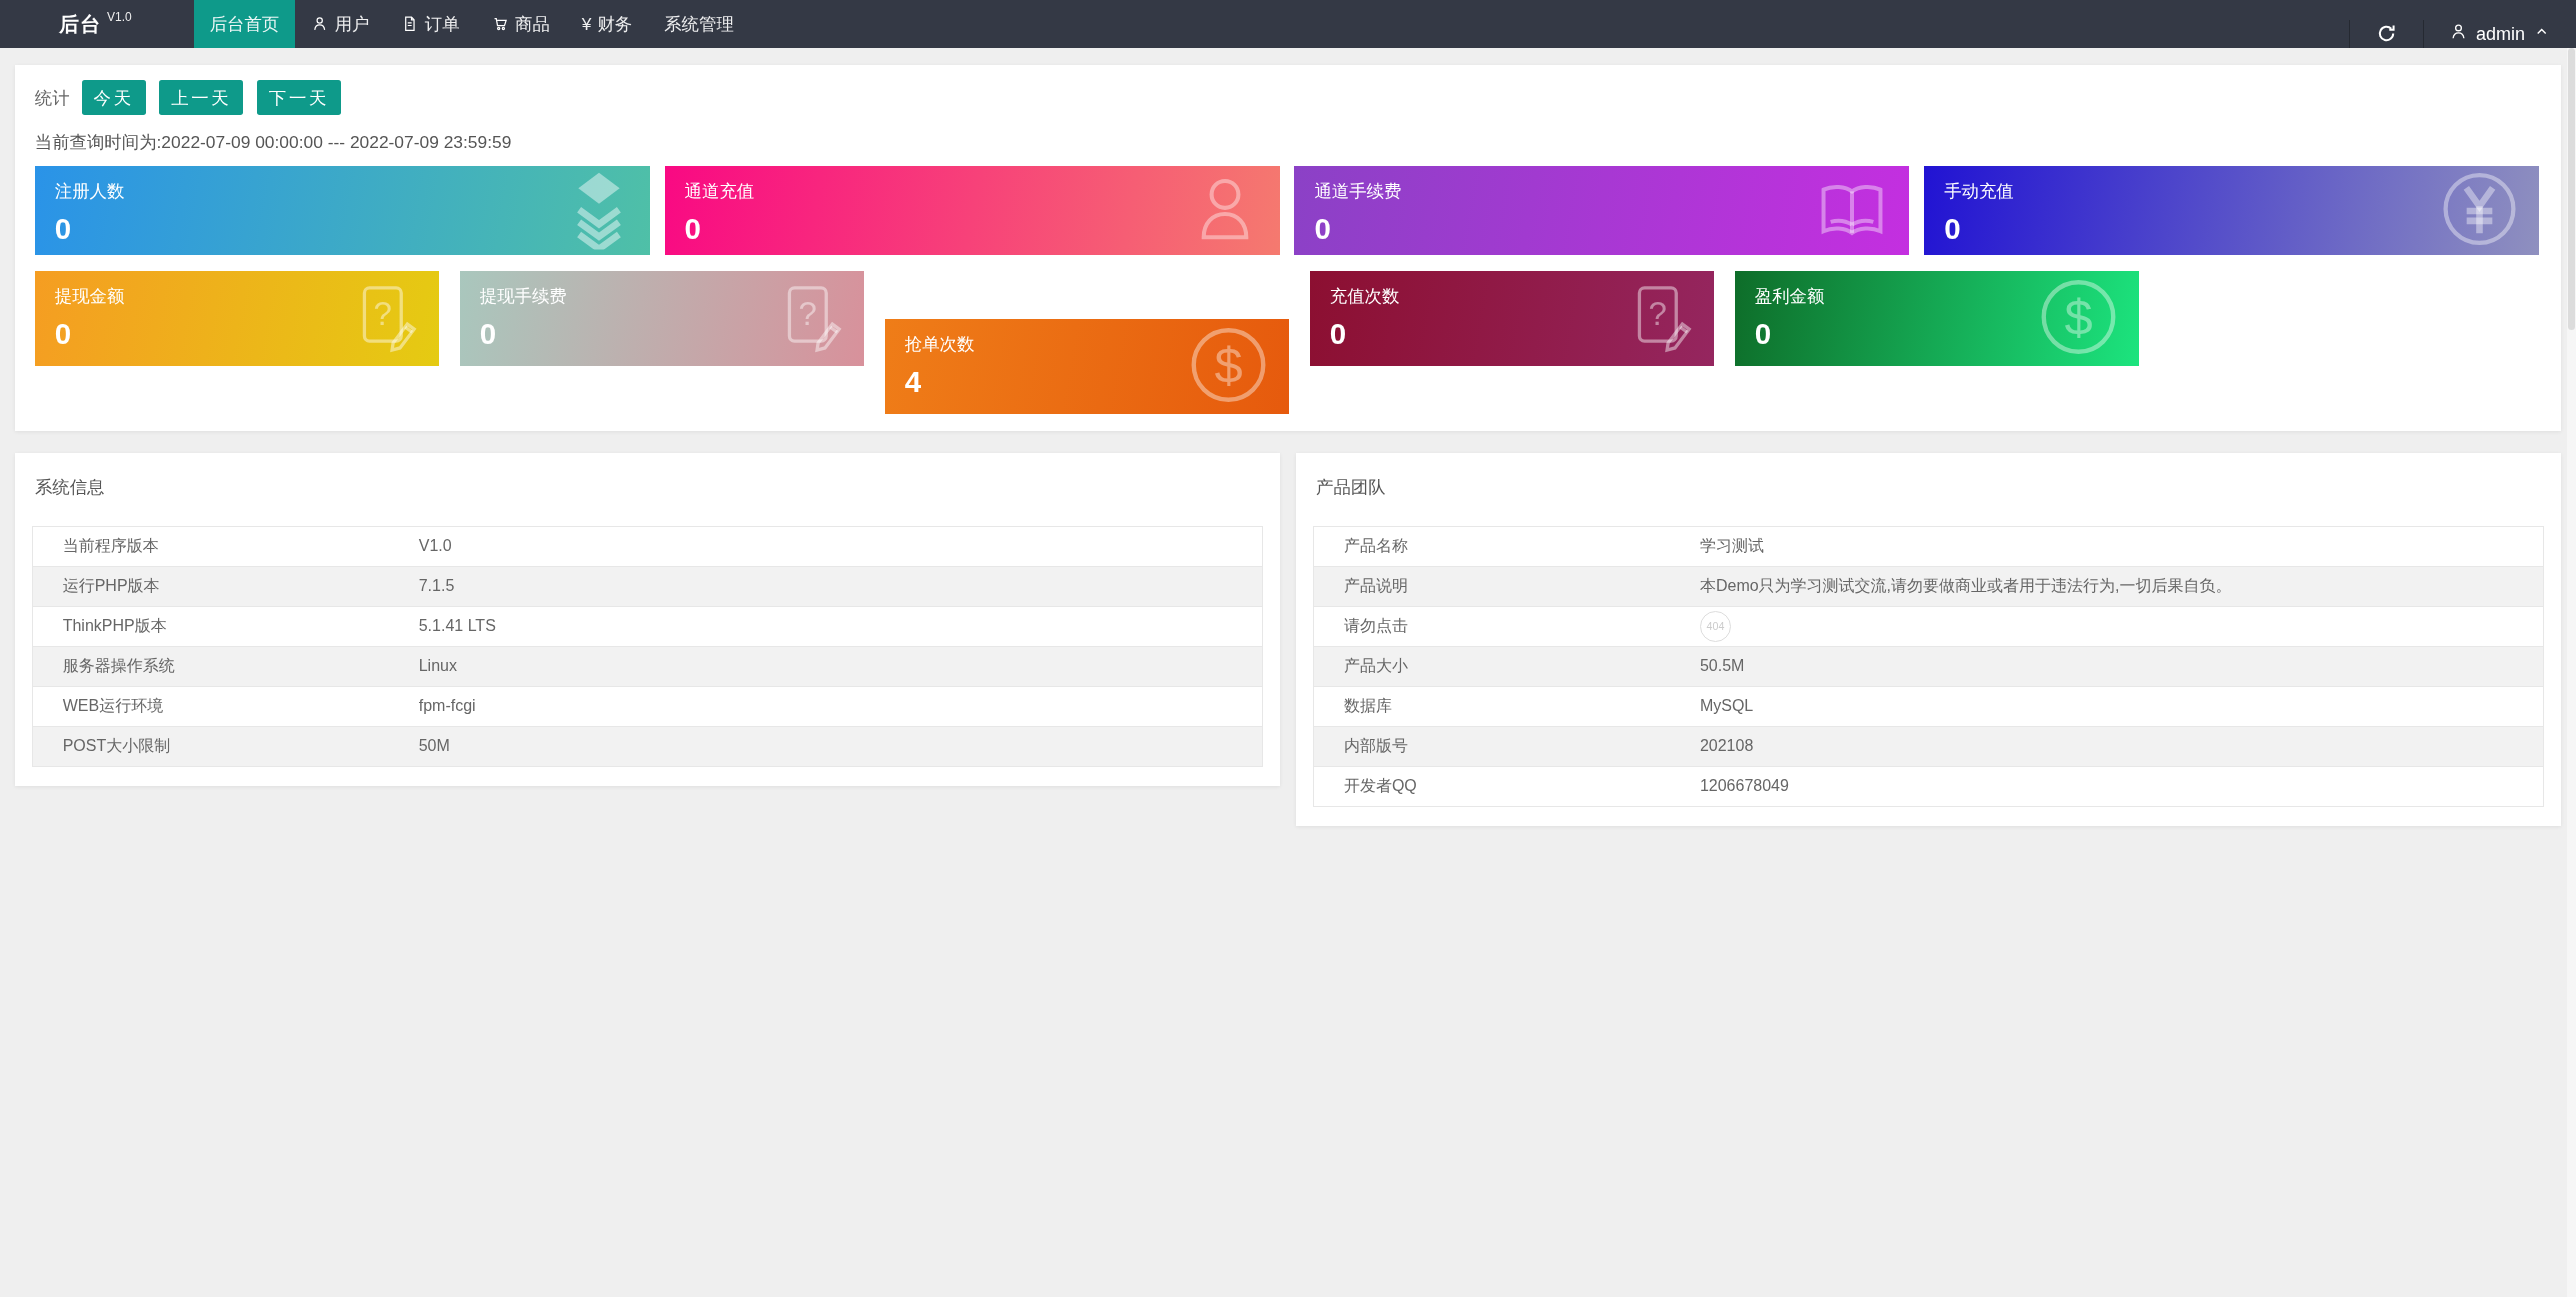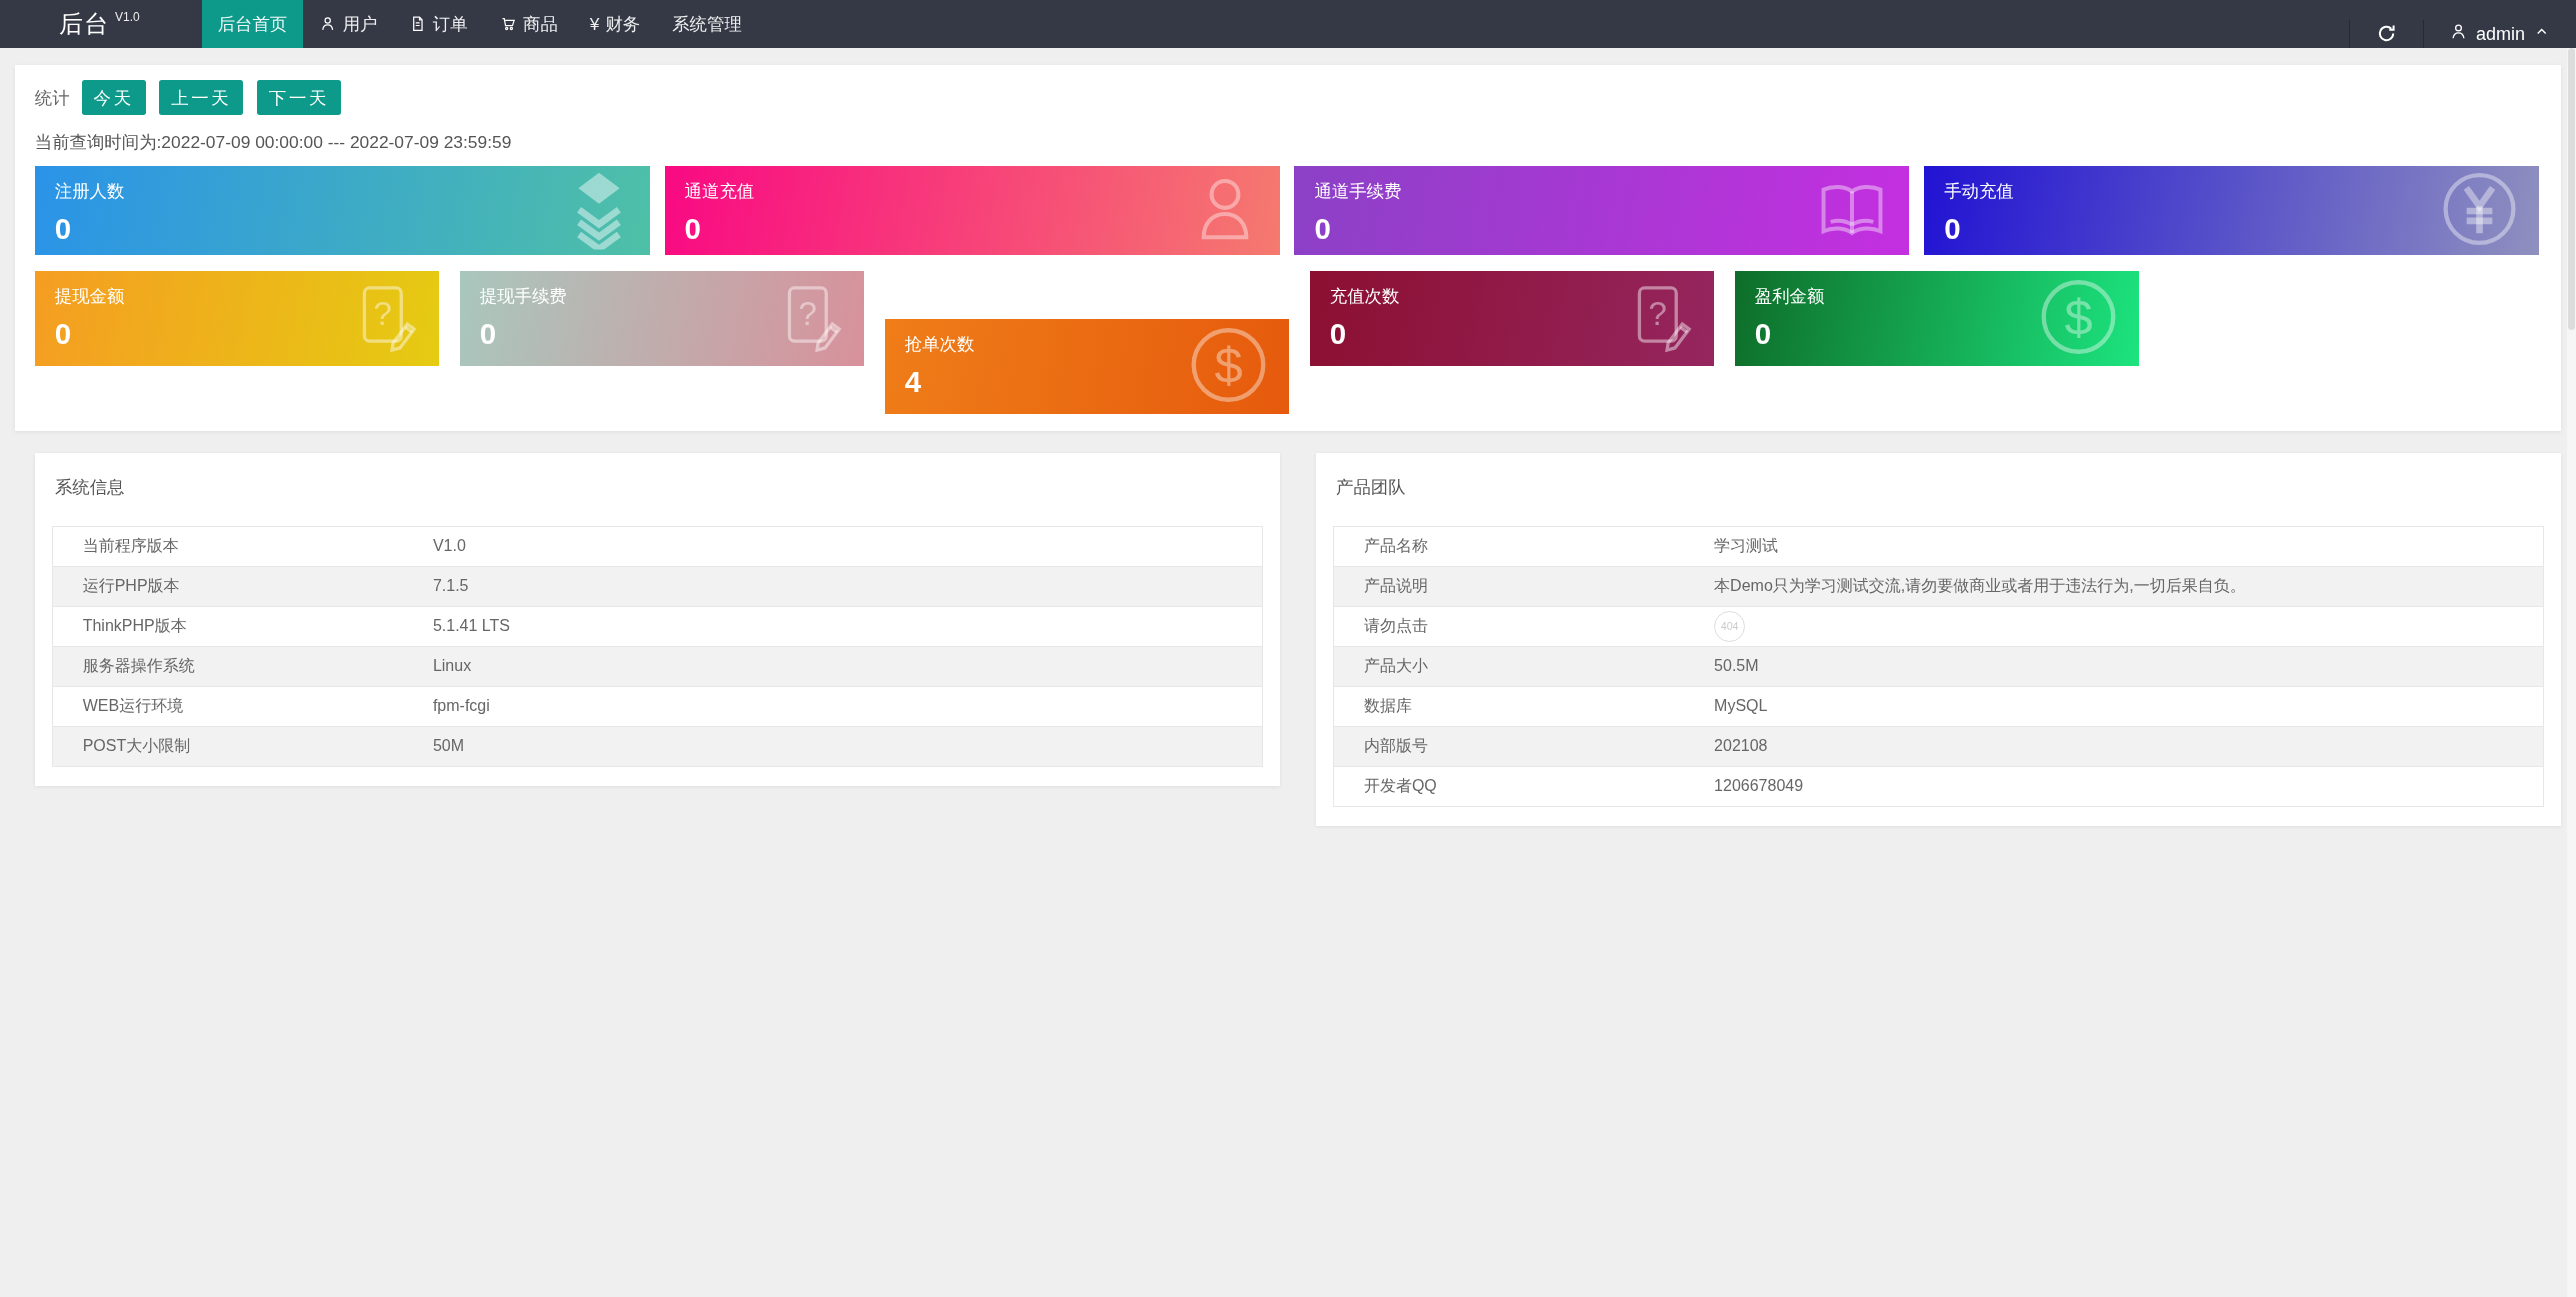--- a/index.html
+++ b/index.html
@@ -10,21 +10,21 @@
     color:#666;
   }
   :root { --accent:#0e9a8a; --nav-bg:#343945; }
 
   
   .navbar {
     height:48px; background:var(--nav-bg); color:#fff;
     display:flex; align-items:stretch;
   }
   .logo { display:flex; align-items:center; padding-left:59px; }
-  .logo-text { font-size:24px; font-weight:400; letter-spacing:1.3px; }
+  .logo-text { font-size:20px; font-weight:700; letter-spacing:1.3px; }
   .logo-ver { font-size:12px; margin-left:5.4px; position:relative; top:-6.7px; color:#eee; }
   .menu { display:flex; list-style:none; margin-left:62px; }
   .menu li {
     display:flex; align-items:center; gap:6px; padding:0 16px;
     font-size:17.4px; color:rgba(255,255,255,.92); cursor:pointer; white-space:nowrap;
   }
   .menu li.active { background:var(--accent); }
   .menu svg { display:block; }
   .nav-right { margin-left:auto; display:flex; align-items:stretch;margin-top:20px; }
   .refresh-btn {
@@ -54,21 +54,20 @@
   .row2 .card { width:404px; height:95px; }
   .card-title { font-size:17.4px; margin:13.4px 0 0 20px; }
   .card-value { font-size:29.5px; font-weight:bold; margin:8.7px 0 0 20px; }
   .card-icon { position:absolute; right:20px; top:50%; transform:translateY(-50%); }
 
   
   .panels { display:flex; gap:16px; margin:21.5px 14.8px 0; align-items:flex-start; }
   .panel {
     background:#fff; flex:1; padding:19px 17.4px 19px;
     box-shadow:0 1.3px 4px rgba(0,0,0,.07);
-    margin-left:20px;
   }
   .panel-title { font-size:17.4px; color:#555; margin:2.7px 0 27px 2.7px; font-weight:normal; }
   .info-table { width:100%; border-collapse:collapse; font-size:16px; color:#666; border:0.7px solid #e7e7e7; }
   .info-table tr:nth-child(even) { background:#f2f2f2; }
   .info-table td { border-top:0.7px solid #e7e7e7; height:40px; padding:0 6.7px 0 29.5px; }
   .info-table td.lbl { width:29%; }
   .badge-404 {
     display:inline-flex; align-items:center; justify-content:center;
     width:31px; height:31px; border:1.3px solid #ddd; border-radius:50%;
     color:#ccc; font-size:10.7px; cursor:pointer; vertical-align:middle;text-align:right;

